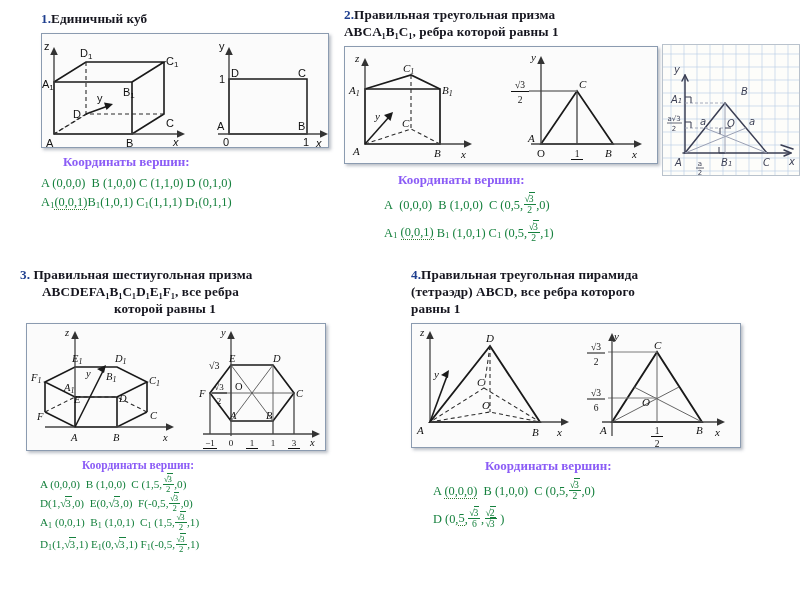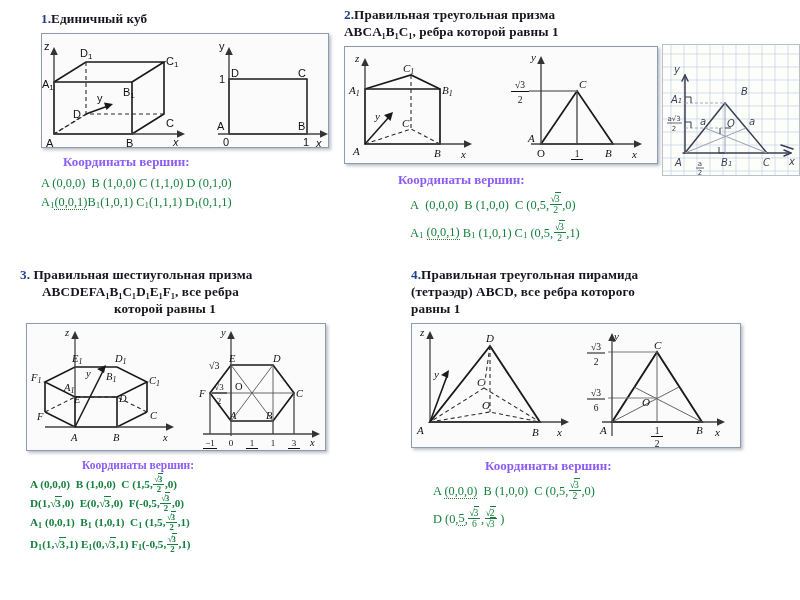--- a/index.html
+++ b/index.html
@@ -260,21 +260,21 @@
       <g font-family="Liberation Serif, serif" font-size="9.5" fill="#111" text-anchor="middle">
         <text x="232" y="110">1</text>
         <line x1="226" y1="112.5" x2="238" y2="112.5" stroke="#111" stroke-width="1"></line>
         <text x="232" y="124">2</text>
       </g>
     </svg>
   </div>
 
   <div class="coord-title" style="margin-top:8px; margin-left:54px;">Координаты вершин:</div>
 
-  <div style="margin-top:6px; margin-left:66px;">
+  <div style="margin-top:6px; margin-left:40px;">
     <div class="coord-line">
       A&nbsp; (0,0,0)&nbsp; B (1,0,0)&nbsp; C (0,5,<span class="frac"><span class="nu rad"><span class="rsym">√</span><span class="rbar">3</span></span><span class="de">2</span></span>,0)
     </div>
     <div class="coord-line" style="margin-top:7px;">
       A<span class="sub">1</span> <span class="squig">(0,0,1)</span> B<span class="sub">1</span> (1,0,1) C<span class="sub">1</span> (0,5,<span class="frac"><span class="nu rad"><span class="rsym">√</span><span class="rbar">3</span></span><span class="de">2</span></span>,1)
     </div>
   </div>
 </div>
 
 <div class="scan" style="left:662px; top:44px; width:136px; height:130px;">
@@ -460,21 +460,21 @@
 
         <text x="267" y="122">3</text>
         <line x1="261" y1="124.5" x2="273" y2="124.5" stroke="#111" stroke-width="1"></line>
         <text x="267" y="135">2</text>
       </g>
     </svg>
   </div>
 
   <div class="coord-title" style="margin-top:8px; margin-left:62px; font-size:11.5px;">Координаты вершин:</div>
 
-  <div style="margin-top:4px; margin-left:10px;font-weight:bold;">
+  <div style="margin-top:4px; margin-left:20px;">
     <div class="coord-line small">
       A (0,0,0)&nbsp; B (1,0,0)&nbsp; C (1,5,<span class="frac"><span class="nu rad"><span class="rsym">√</span><span class="rbar">3</span></span><span class="de">2</span></span>,0)
     </div>
     <div class="coord-line small">
       D(1,<span class="rad"><span class="rsym">√</span><span class="rbar">3</span></span>,0)&nbsp; E(0,<span class="rad"><span class="rsym">√</span><span class="rbar">3</span></span>,0)&nbsp; F(-0,5,<span class="frac"><span class="nu rad"><span class="rsym">√</span><span class="rbar">3</span></span><span class="de">2</span></span>,0)
     </div>
     <div class="coord-line small">
       A<span class="sub">1</span> (0,0,1)&nbsp; B<span class="sub">1</span> (1,0,1)&nbsp; C<span class="sub">1</span> (1,5,<span class="frac"><span class="nu rad"><span class="rsym">√</span><span class="rbar">3</span></span><span class="de">2</span></span>,1)
     </div>
     <div class="coord-line small">

